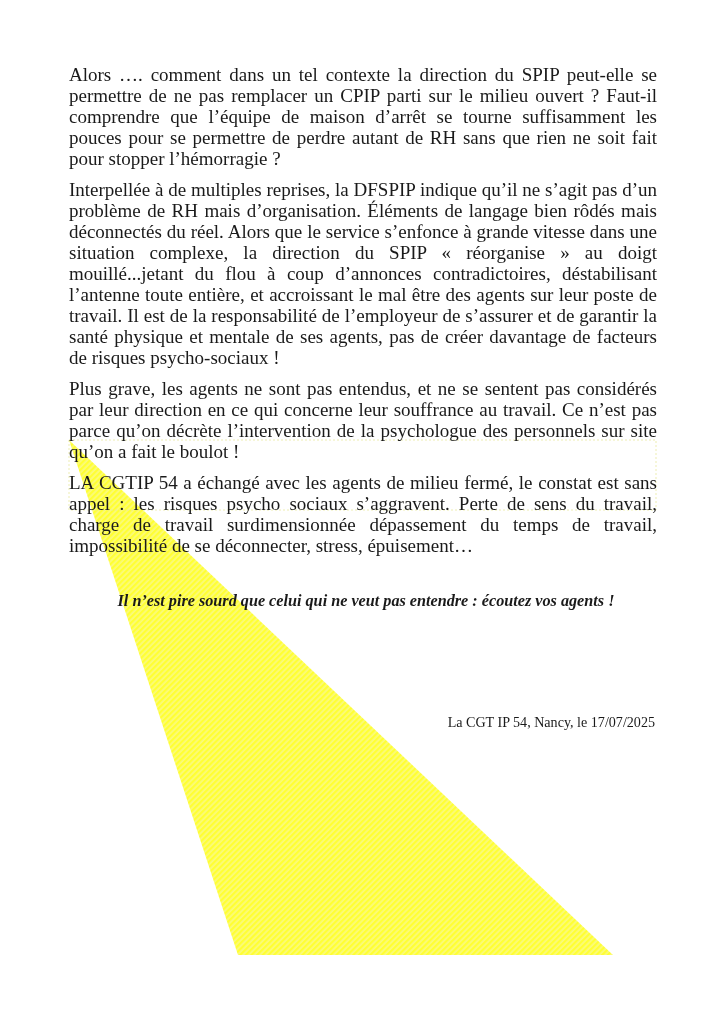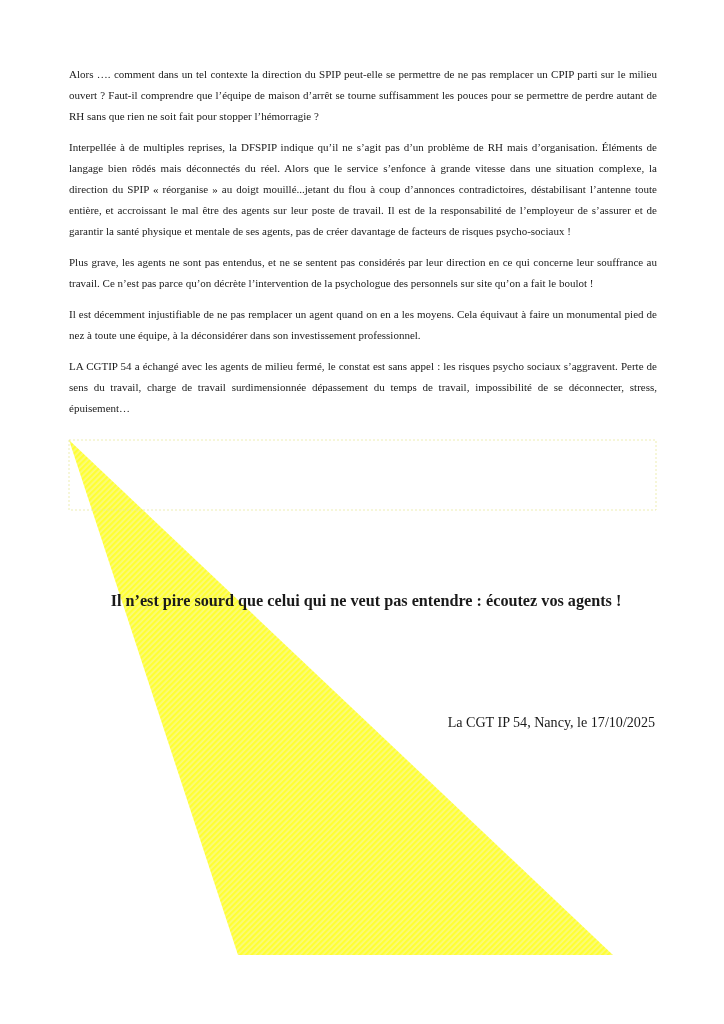--- a/index.html
+++ b/index.html
@@ -26,37 +26,38 @@
     }
     .content {
       position: absolute;
       left: 69px;
       top: 64px;
       width: 588px;
       z-index: 1;
     }
     .para {
       margin: 0 0 10px 0;
-      font-size: 11px;
+      font-size: 19px;
       line-height: 21px;
       text-align: justify;
     }
     .para b { font-weight: normal; }
     .slogan {
       position: absolute;
       left: 0;
       top: 592px;
       width: 724px;
       text-align: center;
       font-weight: bold;
       font-size: 16.2px;
       z-index: 1;
       margin: 0;
       padding-left: 8px;
       box-sizing: border-box;
+      font-style: italic;
     }
     .signature {
       position: absolute;
       right: 69px;
       top: 714px;
       font-size: 14.1px;
       z-index: 1;
       margin: 0;
     }
   </style>
@@ -80,24 +81,21 @@
     <p class="para">
       <b></b><span>Alors …. comment dans un tel contexte la direction du SPIP peut-elle se permettre de ne pas remplacer un CPIP parti sur le milieu ouvert ? Faut-il comprendre que l’équipe de maison d’arrêt se tourne suffisamment les pouces pour se permettre de perdre autant de RH sans que rien ne soit fait pour stopper l’hémorragie ?</span>
     </p>
     <p class="para">
       <b></b><span>Interpellée à de multiples reprises, la DFSPIP indique qu’il ne s’agit pas d’un problème de RH mais d’organisation. Éléments de langage bien rôdés mais déconnectés du réel. Alors que le service s’enfonce à grande vitesse dans une situation complexe, la direction du SPIP « réorganise » au doigt mouillé...jetant du flou à coup d’annonces contradictoires, déstabilisant l’antenne toute entière, et accroissant le mal être des agents sur leur poste de travail. Il est de la responsabilité de l’employeur de s’assurer et de garantir la santé physique et mentale de ses agents, pas de créer davantage de facteurs de risques psycho-sociaux !</span>
     </p>
     <p class="para">
       <b>Plus grave, les agents ne sont pas entendus, et ne se sentent pas considérés par leur direction en ce qui concerne leur souffrance au travail.</b><span> Ce n’est pas parce qu’on décrète l’intervention de la psychologue des personnels sur site qu’on a fait le boulot !</span>
     </p>
     <p class="para">
-      <b></b><span>Il est décemment injustifiable de ne pas remplacer un agent quand on en a les moyens. Cela équivaut à faire un monumental pied de nez à toute une équipe, à la déconsidérer dans son investissement professionnel.</span>
-    </p>
-    <p class="para">
       <b></b><span>LA CGTIP 54 a échangé avec les agents de milieu fermé, le constat est sans appel : les risques psycho sociaux s’aggravent. Perte de sens du travail, charge de travail surdimensionnée dépassement du temps de travail, impossibilité de se déconnecter, stress, épuisement…</span>
     </p>
   </div>
 
   <p class="slogan">Il n’est pire sourd que celui qui ne veut pas entendre : écoutez vos agents !</p>
 
-  <p class="signature">La CGT IP 54, Nancy, le 17/10/2025</p>
+  <p class="signature">La CGT IP 54, Nancy, le 17/07/2025</p>
 
 </div>
 
 </body></html>

